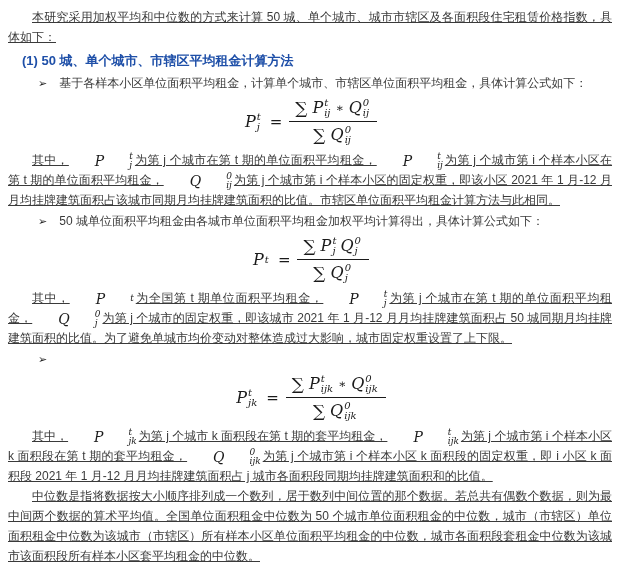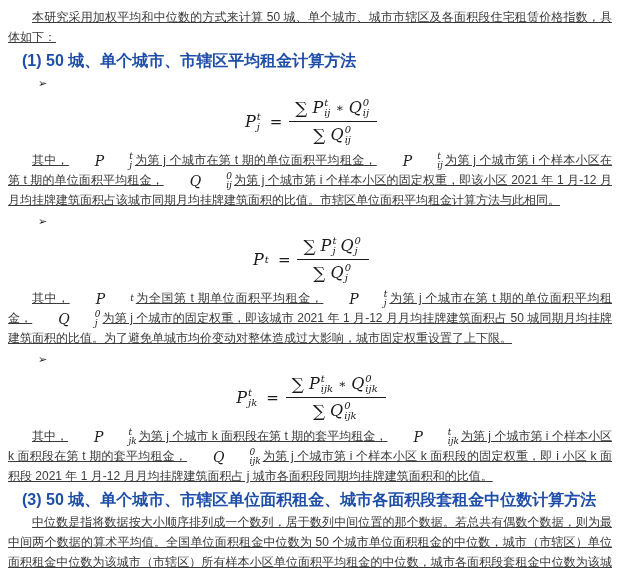--- a/index.html
+++ b/index.html
@@ -8,21 +8,21 @@
     background:#ffffff;overflow:hidden;
     font-family:"Liberation Sans","DejaVu Sans",sans-serif;
     color:#3a3a3a;
   }
   .page{padding:7px 8px;box-sizing:border-box;width:620px;height:572px;overflow:hidden;}
   .para{
     margin:0;font-size:12px;line-height:20px;text-align:justify;
     text-indent:2em;color:#3a3a3a;text-decoration:underline;
   }
   .heading{
-    font-size:16px;font-weight:bold;margin:5px 0 3px;padding-left:14px;
+    font-size:13px;font-weight:bold;margin:5px 0 3px;padding-left:14px;
     line-height:18px;
   }
   .bullet{
     display:flex;align-items:flex-start;padding-left:30px;margin:1px 0;
     font-size:12px;line-height:20px;
   }
   .bullet .arrow{
     flex:0 0 auto;margin-right:12px;font-size:11px;line-height:20px;color:#222;
   }
   
@@ -55,20 +55,21 @@
 </style>
 </head>
 <body>
 
 <div class="page">
   <p class="para">本研究采用加权平均和中位数的方式来计算 50 城、单个城市、城市市辖区及各面积段住宅租赁价格指数，具体如下：</p>
   <div id="sections">
       <div class="heading" style="color: rgb(30, 79, 168);">(1) 50 城、单个城市、市辖区平均租金计算方法</div>
       <div class="bullet">
         <span class="arrow">➢</span>
+        <span class="bullet-text">基于各样本小区单位面积平均租金，计算单个城市、市辖区单位面积平均租金，具体计算公式如下：</span>
       </div>
       <div class="formula-row">
         <span class="mvar">
           <span class="mbase">P</span>
           <span class="mscripts">
             <span class="msup">t</span>
             <span class="msub">j</span>
           </span>
         </span>
         <span class="meq">=</span>
@@ -117,20 +118,21 @@
           </span>
         </span>为第 j 个城市第 i 个样本小区在第 t 期的单位面积平均租金，<span class="mvar">
           <span class="mbase">Q</span>
           <span class="mscripts">
             <span class="msup">0</span>
             <span class="msub">ij</span>
           </span>
         </span>为第 j 个城市第 i 个样本小区的固定权重，即该小区 2021 年 1 月-12 月月均挂牌建筑面积占该城市同期月均挂牌建筑面积的比值。市辖区单位面积平均租金计算方法与此相同。</p>
       <div class="bullet">
         <span class="arrow">➢</span>
+        <span class="bullet-text">50 城单位面积平均租金由各城市单位面积平均租金加权平均计算得出，具体计算公式如下：</span>
       </div>
       <div class="formula-row">
         <span class="mvar">
           <span class="mbase">P</span>
           <span class="mscripts">
             <span class="msup">t</span>
             <span class="msub"></span>
           </span>
         </span>
         <span class="meq">=</span>
@@ -238,16 +240,15 @@
             <span class="msup">t</span>
             <span class="msub">ijk</span>
           </span>
         </span>为第 j 个城市第 i 个样本小区 k 面积段在第 t 期的套平均租金，<span class="mvar">
           <span class="mbase">Q</span>
           <span class="mscripts">
             <span class="msup">0</span>
             <span class="msub">ijk</span>
           </span>
         </span>为第 j 个城市第 i 个样本小区 k 面积段的固定权重，即 i 小区 k 面积段 2021 年 1 月-12 月月均挂牌建筑面积占 j 城市各面积段同期均挂牌建筑面积和的比值。</p>
-      <div class="heading" style="color: rgb(30, 79, 168);">(3) 50 城、单个城市、市辖区单位面积租金、城市各面积段套租金中位数计算方法</div>
       <p class="para">中位数是指将数据按大小顺序排列成一个数列，居于数列中间位置的那个数据。若总共有偶数个数据，则为最中间两个数据的算术平均值。全国单位面积租金中位数为 50 个城市单位面积租金的中位数，城市（市辖区）单位面积租金中位数为该城市（市辖区）所有样本小区单位面积平均租金的中位数，城市各面积段套租金中位数为该城市该面积段所有样本小区套平均租金的中位数。</p>
     </div>
 </div>
 
 </body></html>

